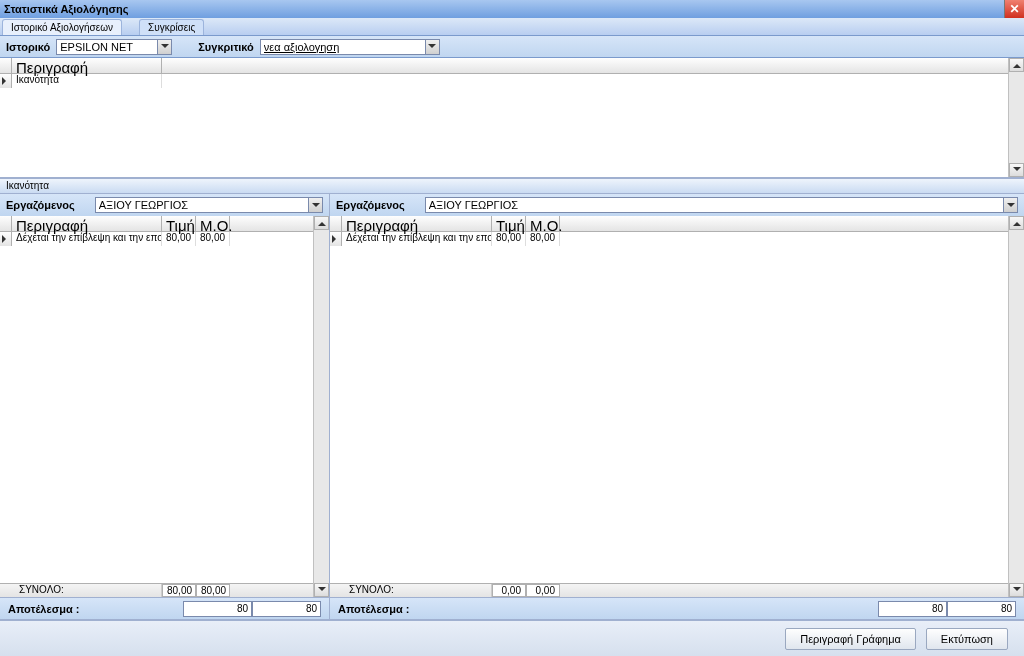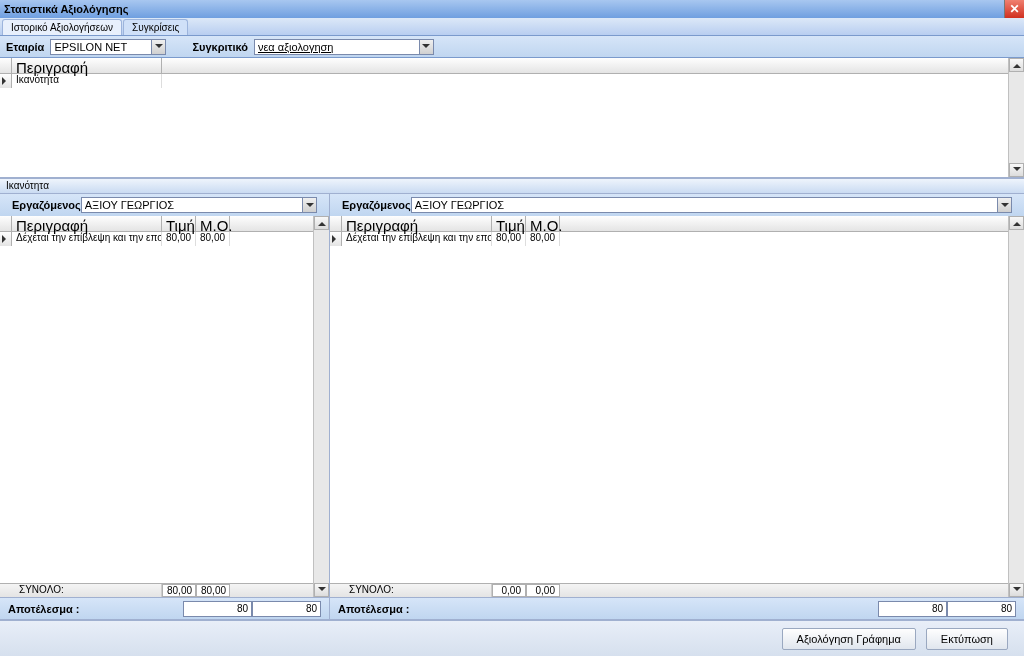--- a/index.html
+++ b/index.html
@@ -43,20 +43,21 @@
     border-left: 1px solid #777;
     cursor: pointer;
   }
   .tabs-row {
     background: linear-gradient(to bottom, #dce8f8, #b8cef0);
     height: 18px;
     display: flex;
     align-items: flex-end;
     padding-left: 2px;
     border-bottom: 1px solid #7a9acc;
+    gap: 16px;
   }
   .tab {
     padding: 2px 8px;
     font-size: 10px;
     background: #e8f0fc;
     border: 1px solid #9cb4dc;
     border-bottom: none;
     border-radius: 3px 3px 0 0;
     margin-right: 1px;
     cursor: pointer;
@@ -194,22 +195,22 @@
     flex-direction: column;
     min-width: 0;
   }
   .panel.left { width: 330px; border-right: 1px solid #a0b0d0;}
   .panel.right { flex: 1; }
   .emp-row {
     background: linear-gradient(to bottom,#d6e5f8,#c0d6f0);
     height: 22px;
     display: flex;
     align-items: center;
-    padding: 0 12px;
-    gap: 0;
+    padding: 0 6px;
+    gap: 20px;
   }
   .emp-row label { font-weight: bold; }
   .panel-grid {
     flex: 1;
     background: #fff;
     display: flex;
     min-height: 0;
   }
   .panel-grid-content { flex:1; display:flex; flex-direction:column; overflow:hidden;}
   .panel-body { flex:1; }
@@ -274,21 +275,21 @@
       <span>✕</span>
     </div>
   </div>
 
   <div class="tabs-row">
     <div class="tab">Ιστορικό Αξιολογήσεων</div>
     <div class="tab active">Συγκρίσεις</div>
   </div>
 
   <div class="filter-row">
-    <label>Εταιρία</label>
+    <label>Ιστορικό</label>
     <div class="combo">
       <input style="width: 100px;" value="EPSILON NET">
       <div class="dd"></div>
     </div>
     <div style="width:14px"></div>
     <label>Συγκριτικό</label>
     <div class="combo">
       <input style="width: 164px; text-decoration: underline;" value="νεα αξιολογηση">
       <div class="dd"></div>
     </div>
@@ -400,17 +401,17 @@
         <div class="rboxes">
           <div class="rbox">80</div>
           <div class="rbox">80</div>
         </div>
       </div>
     </div>
 
   </div>
 
   <div class="button-bar">
-    <div class="btn">Αξιολόγηση Γράφημα</div>
+    <div class="btn">Περιγραφή Γράφημα</div>
     <div class="btn">Εκτύπωση</div>
   </div>
 
 </div>
 
 </body></html>

